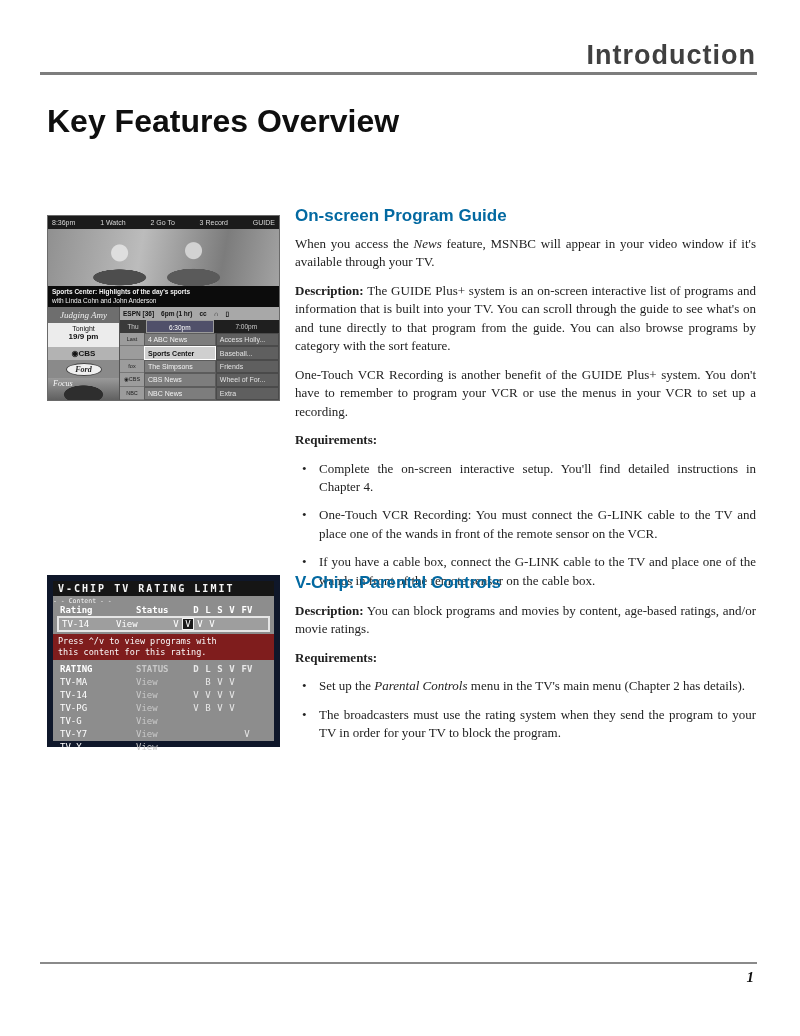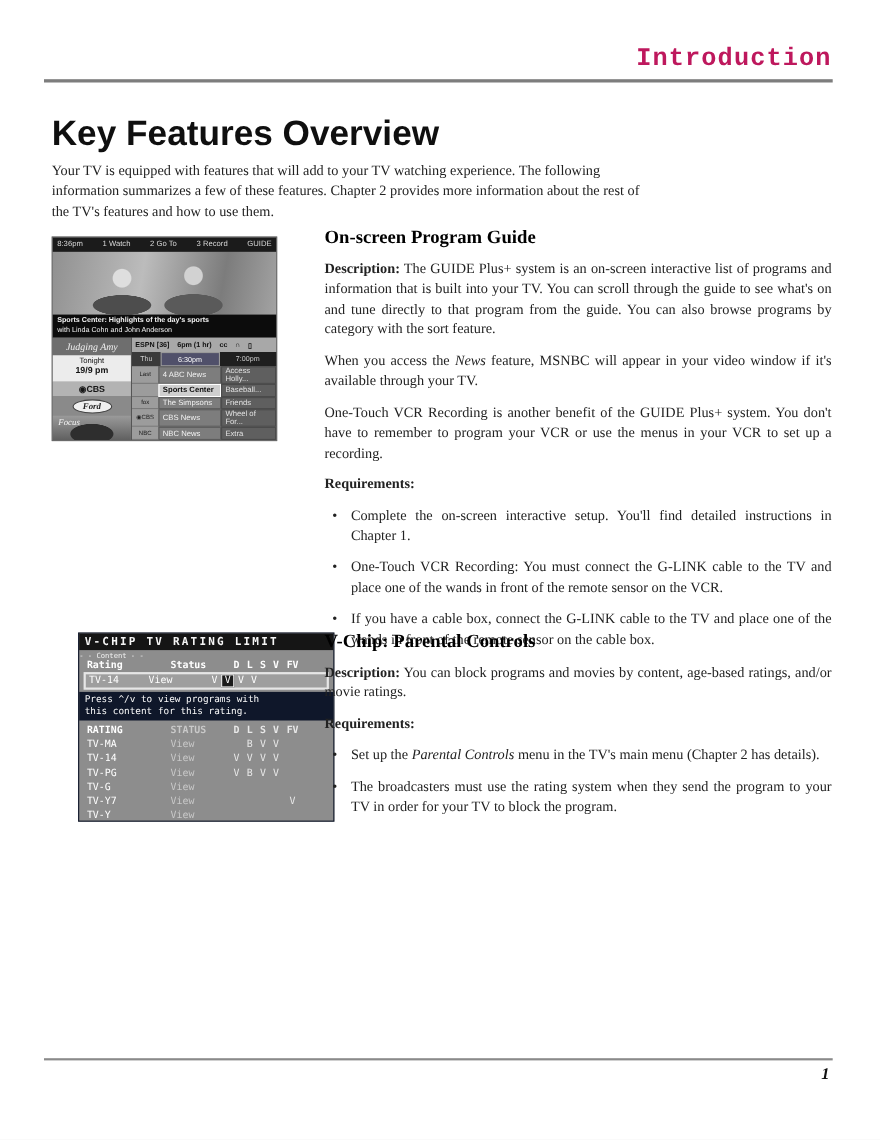--- a/index.html
+++ b/index.html
@@ -6,22 +6,22 @@
   body { background: #e8e8e8; font-family: "Liberation Serif", serif; }
   .page {
     position: relative; width: 800px; height: 1036px;
     margin: 0 auto; background: #ffffff; overflow: hidden;
     color: #1c1c1c;
   }
 
   
   .hdr-title {
     position: absolute; top: 40px; right: 44px;
-    font-family: Liberation Mono, monospace; font-weight: bold;
-    font-size: 23px; color: #be185d; letter-spacing: 1px;
+    font-family: Liberation Sans, sans-serif; font-weight: bold;
+    font-size: 27px; color: #404040; letter-spacing: 1px;
   }
   .hdr-rule {
     position: absolute; top: 72px; left: 40px; right: 43px;
     height: 3px; background: #7d7d7d;
   }
 
   
   .main-title {
     position: absolute; top: 103px; left: 47px;
     font-family: "Liberation Sans", sans-serif; font-weight: bold;
@@ -30,33 +30,33 @@
   .intro-para {
     position: absolute; top: 146px; left: 47px; width: 552px;
     font-size: 13px; line-height: 1.42; color: #222;
   }
 
   
   .col { position: absolute; left: 295px; width: 461px; }
   .col-1 { top: 206px; }
   .col-2 { top: 573px; }
   .sec-h {
-    font-family: Liberation Serif, serif; font-weight: bold;
-    font-size: 17px; color: #000000; margin-bottom: 9px;
+    font-family: Liberation Sans, sans-serif; font-weight: bold;
+    font-size: 17px; color: #0369a1; margin-bottom: 9px;
   }
   .col p { font-size: 13px; line-height: 1.42; text-align: justify; margin-bottom: 10px; color: #222; }
   .req { font-weight: bold; margin-bottom: 9px; }
   .bullet { display: flex; margin-bottom: 10px; font-size: 13px; line-height: 1.42; color: #222; }
   .bullet .dot { width: 24px; padding-left: 7px; }
   .bullet .txt { flex: 1; text-align: justify; }
   .ital { font-style: italic; }
 
   
   .guide-img {
-    position: absolute; left: 47px; top: 215px; width: 205px; height: 186px;
+    position: absolute; left: 47px; top: 215px; width: 233px; height: 186px;
     background: #8f8f8f; border: 1px solid #6a6a6a;
     font-family: "Liberation Sans", sans-serif; display: flex; flex-direction: column;
   }
   .g-topbar {
     height: 13px; background: #1b1b1b; color: #d8d8d8; font-size: 7px;
     display: flex; justify-content: space-between; align-items: center; padding: 0 4px;
   }
   .g-photo {
     height: 57px;
     background:
@@ -120,63 +120,62 @@
   .g-cb {
     flex: 1; background: #5f5f5f; color: #e2e2e2; font-size: 7px;
     display: flex; align-items: center; padding-left: 3px;
     border: 1px solid #4a4a4a;
   }
   .g-row.sel .g-ca { background: #cfcfcf; color: #101010; border: 1px solid #ffffff; font-weight: bold; }
 
   
   .vchip-img {
     position: absolute; left: 47px; top: 575px; width: 233px; height: 172px;
-    background: #8d8d8d; border: 1px solid #0f172a;
+    background: #8d8d8d; border: 6px solid #0f172a;
     font-family: "DejaVu Sans Mono", monospace; color: #ffffff;
-    display: flex; flex-direction: column; margin-left: 24px;
+    display: flex; flex-direction: column;
   }
   .v-title {
     background: #151515; color: #f5f5f5; font-size: 10px; font-weight: bold;
     letter-spacing: 2px; padding: 2px 5px; height: 17px;
   }
   .v-content-label { font-size: 6.5px; text-align: left; padding: 1px 10px 0 0; color: #f2f2f2; height: 9px; }
   .v-row { display: flex; align-items: center; padding: 0 7px; font-size: 9px; height: 13px; }
   .v-colhead { font-weight: bold; }
   .v-rating { width: 76px; }
   .v-status { width: 54px; }
   .v-flag { width: 12px; text-align: center; }
   .v-flag.fv { width: 18px; }
   .v-selected {
     margin: 1px 4px 2px; border: 2px solid #e6e6e6; background: #9e9e9e;
     display: flex; align-items: center; padding: 0 3px; font-size: 9px; height: 16px;
   }
   .v-selected .v-rating { width: 54px; }
   .v-cursor { background: #1a1a1a; border: 1px solid #f2f2f2; color: #fff; }
-  .v-hint { background: #0f172a; color: #fafafa; font-size: 8.5px; line-height: 1.3; padding: 2px 5px; height: 26px; }
+  .v-hint { background: #7f1d1d; color: #fafafa; font-size: 8.5px; line-height: 1.3; padding: 2px 5px; height: 26px; }
   .v-table { padding-top: 2px; }
   .v-table .v-status { color: #c9c9c9; }
   .v-table .v-flag { color: #e8e8e8; }
 
   
   .ftr-rule { position: absolute; left: 40px; right: 43px; top: 962px; height: 2px; background: #8a8a8a; }
   .page-num {
     position: absolute; top: 969px; right: 46px;
     font-family: "Liberation Serif", serif; font-weight: bold; font-style: italic; font-size: 15px; color: #111;
   }
 </style>
 </head>
 <body>
 
 <div class="page">
 
   <div class="hdr-title">Introduction</div>
   <div class="hdr-rule"></div>
 
   <h1 class="main-title">Key Features Overview</h1>
-  <p class="intro-para">Your TV is equipped with features that will add to your TV watching experience. The following information summarizes a few of these features. Chapter 2 provides more information about the rest of the TV's features and how to use them.</p>
 
   <div class="guide-img">
     <div class="g-topbar">
       <span>8:36pm</span>
       <span>1 Watch</span>
       <span>2 Go To</span>
       <span>3 Record</span>
       <span>GUIDE</span>
     </div>
     <div class="g-photo"></div>
@@ -236,27 +235,27 @@
           <span class="g-logo">NBC</span>
           <span class="g-ca">NBC News</span>
           <span class="g-cb">Extra</span>
         </div>
       </div>
     </div>
   </div>
 
   <div class="col col-1">
     <h2 class="sec-h">On-screen Program Guide</h2>
+    <p><span>When you access the </span><span class="ital">News</span><span> feature, MSNBC will appear in your video window if it's available through your TV.</span></p>
     <p><b>Description:</b><span> The GUIDE Plus+ system is an on-screen interactive list of programs and information that is built into your TV. You can scroll through the guide to see what's on and tune directly to that program from the guide. You can also browse programs by category with the sort feature.</span></p>
-    <p><span>When you access the </span><span class="ital">News</span><span> feature, MSNBC will appear in your video window if it's available through your TV.</span></p>
     <p>One-Touch VCR Recording is another benefit of the GUIDE Plus+ system. You don't have to remember to program your VCR or use the menus in your VCR to set up a recording.</p>
     <p class="req">Requirements:</p>
     <div class="bullet">
       <span class="dot">•</span>
-      <span class="txt">Complete the on-screen interactive setup. You'll find detailed instructions in Chapter 1.</span>
+      <span class="txt">Complete the on-screen interactive setup. You'll find detailed instructions in Chapter 4.</span>
     </div>
     <div class="bullet">
       <span class="dot">•</span>
       <span class="txt">One-Touch VCR Recording: You must connect the G-LINK cable to the TV and place one of the wands in front of the remote sensor on the VCR.</span>
     </div>
     <div class="bullet">
       <span class="dot">•</span>
       <span class="txt">If you have a cable box, connect the G-LINK cable to the TV and place one of the wands in front of the remote sensor on the cable box.</span>
     </div>
   </div>

